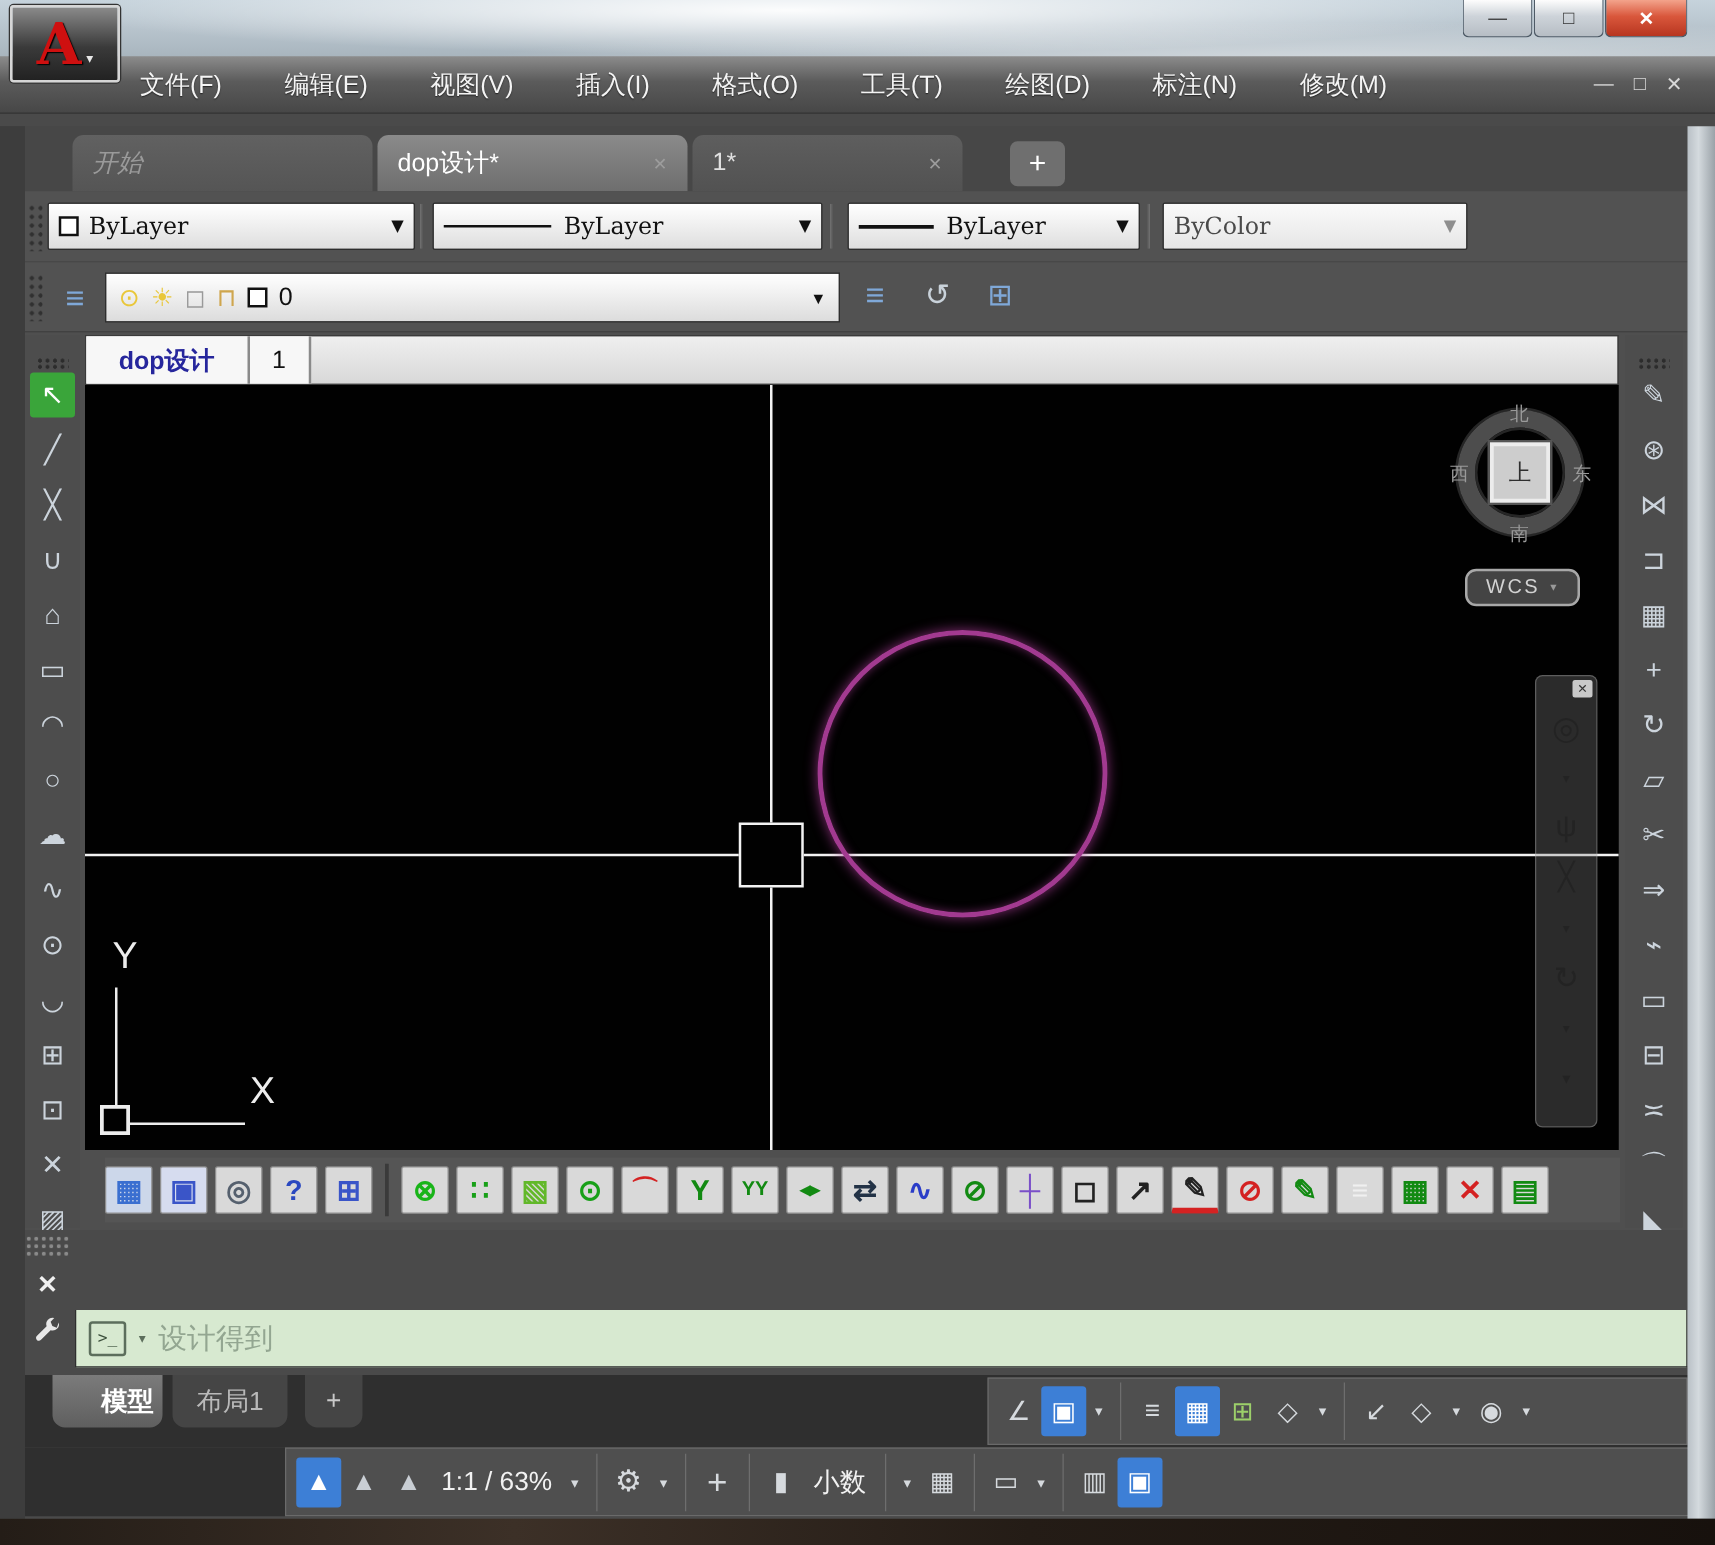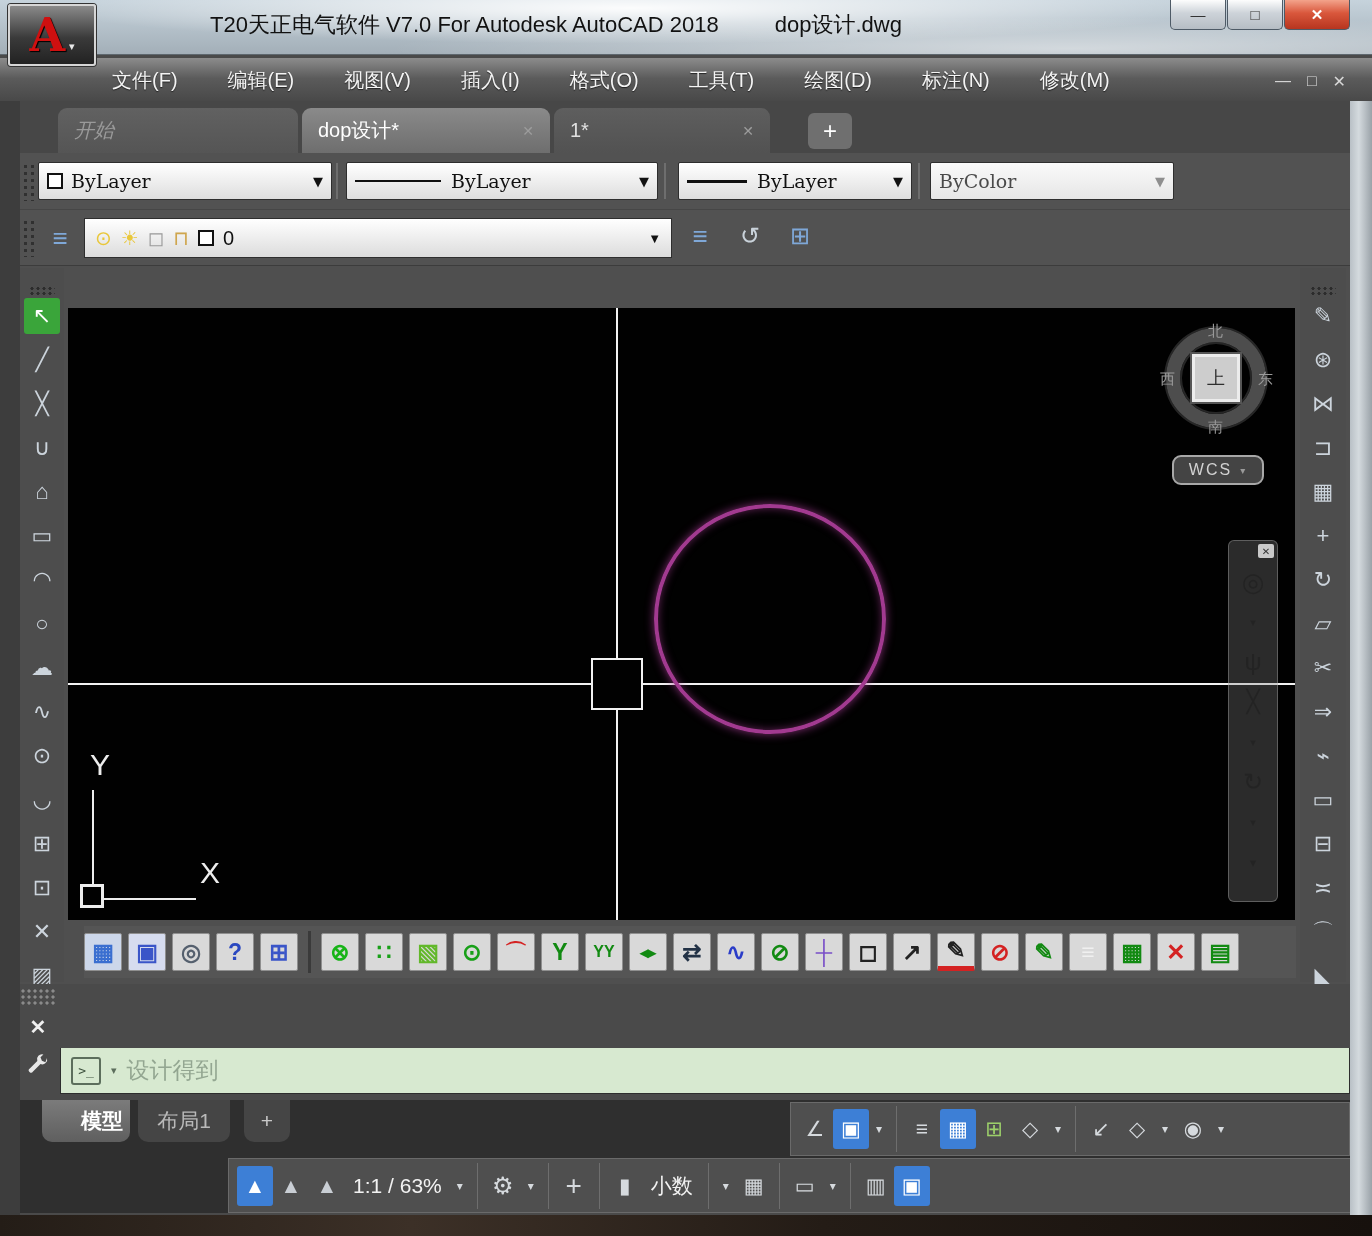--- a/index.html
+++ b/index.html
@@ -23,21 +23,21 @@
     text-shadow:1px 1px 1px #000; }
   #logo .dd { color:#e8e8e8; font-size:11px; margin:22px 0 0 4px; }
   .winbtns { right:22px; top:0; display:flex; z-index:5; }
   .wbtn { width:56px; height:30px; border:1px solid #4e5a66; border-top:none; border-radius:0 0 5px 5px;
     background:linear-gradient(180deg,#fdfdfd,#cdd3d9 45%,#b6bdc4); display:flex; align-items:center;
     justify-content:center; font-size:15px; color:#333; margin-left:1px; }
   .wbtn.close { width:66px; background:linear-gradient(180deg,#f3a38b,#d9573c 45%,#b7351f); color:#fff;
     font-weight:bold; }
 
   
-  #menubar { left:0; top:58px; width:1372px; height:46px;
+  #menubar { left:0; top:45px; width:1372px; height:46px;
     background:linear-gradient(180deg,#8c8c8c,#5b5b5b 45%,#474747); border-bottom:1px solid #333;
     display:flex; align-items:center; }
   #menu-items { display:flex; gap:50px; padding-left:112px; }
   .menu-item { color:#f4f4f4; font-size:20px; text-shadow:0 1px 1px #222; }
   #menu-ctrls { position:absolute; right:26px; top:0; height:46px; display:flex; gap:16px;
     align-items:center; color:#d8d8d8; font-size:16px; }
 
   
   #filetabs { left:0; top:101px; width:1372px; height:52px; background:#474747; }
   .ftab { position:absolute; top:7px; height:45px; border-radius:9px 9px 0 0; display:flex;
@@ -187,24 +187,20 @@
   #left-frame { left:0; top:101px; width:20px; height:1114px; background:#3d3d3d; }
   #bottom-photo { left:0; top:1215px; width:1372px; height:21px;
     background:linear-gradient(90deg,#241d17,#3c3027 30%,#241c16 60%,#17110d); z-index:55; }
 </style>
 </head>
 <body>
 
 <div id="root">
 
   <div id="titlebar" class="abs">
-    <div id="title-texts" class="abs">
-      <span>T20天正电气软件 V7.0 For Autodesk AutoCAD 2018</span>
-      <span>dop设计.dwg</span>
-    </div>
     <div class="winbtns abs">
       <div class="wbtn">
           <span>—</span>
         </div>
       <div class="wbtn">
           <span>□</span>
         </div>
       <div class="wbtn close">
           <span>✕</span>
         </div>
@@ -318,20 +314,28 @@
         <div class="tb-icon">☁</div>
         <div class="tb-icon">∿</div>
         <div class="tb-icon">⊙</div>
         <div class="tb-icon">◡</div>
         <div class="tb-icon">⊞</div>
         <div class="tb-icon">⊡</div>
         <div class="tb-icon">✕</div>
         <div class="tb-icon">▨</div>
       </div>
 
+    <div id="docstrip">
+      <div class="dtab" id="dtab-main">
+          <span>dop设计</span>
+        </div>
+      <div class="dtab" id="dtab-1">
+          <span>1</span>
+        </div>
+    </div>
 
     <div id="canvas">
 
       <div class="xline" style="left:548px;top:0;width:2px;height:350px;"></div>
       <div class="xline" style="left:548px;top:402px;width:2px;height:210px;"></div>
       <div class="xline" style="left:0;top:375px;width:523px;height:2px;"></div>
       <div class="xline" style="left:575px;top:375px;width:652px;height:2px;"></div>
       <div id="pickbox"></div>
 
       <div id="circle"></div>

